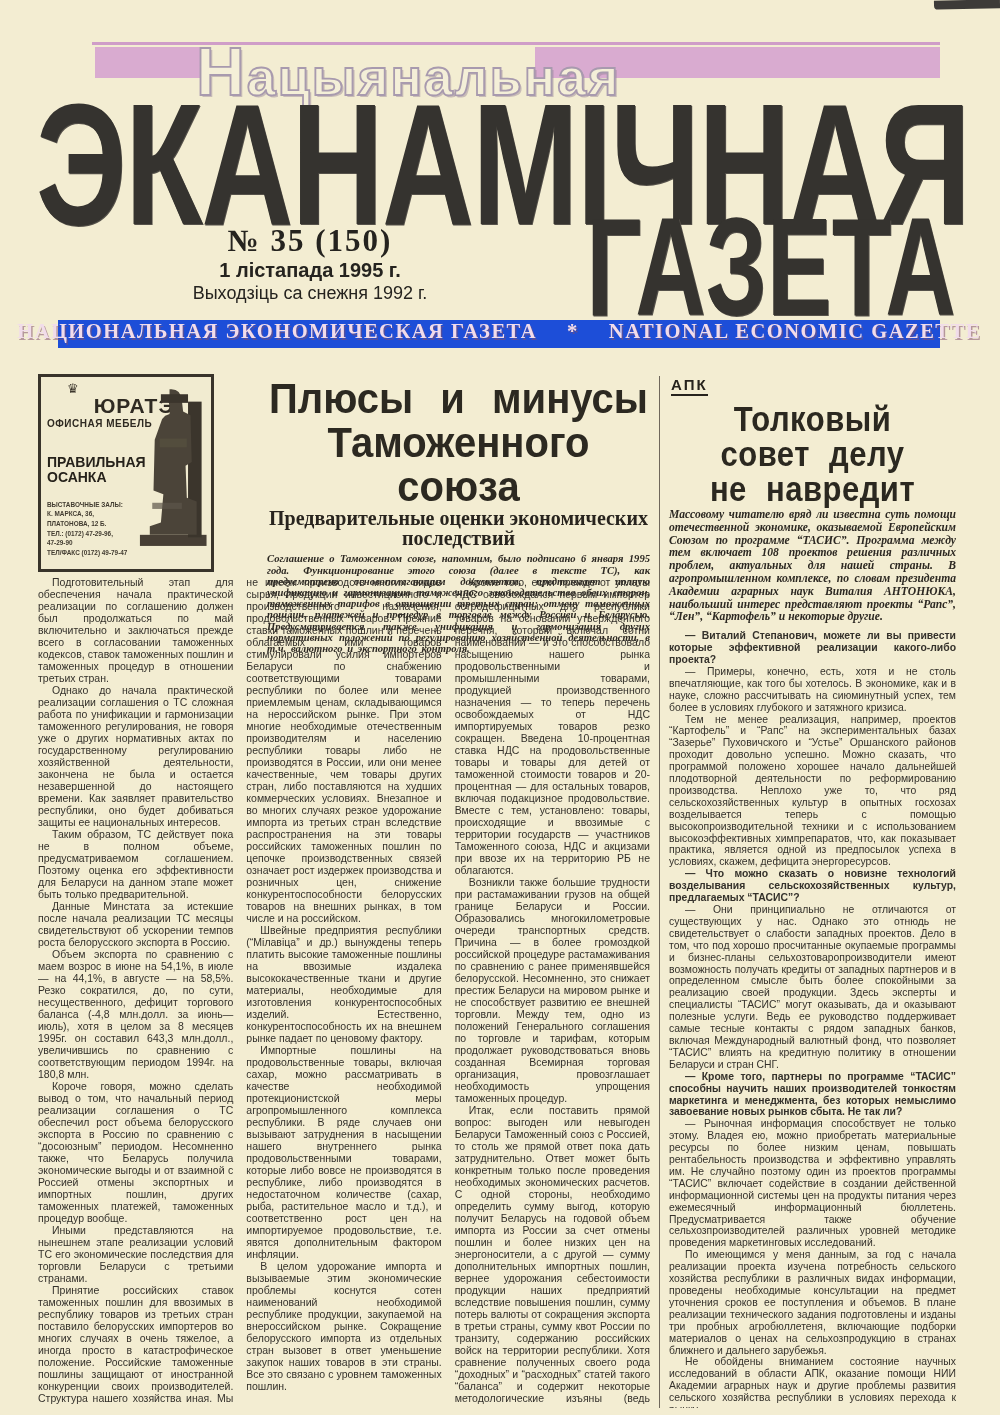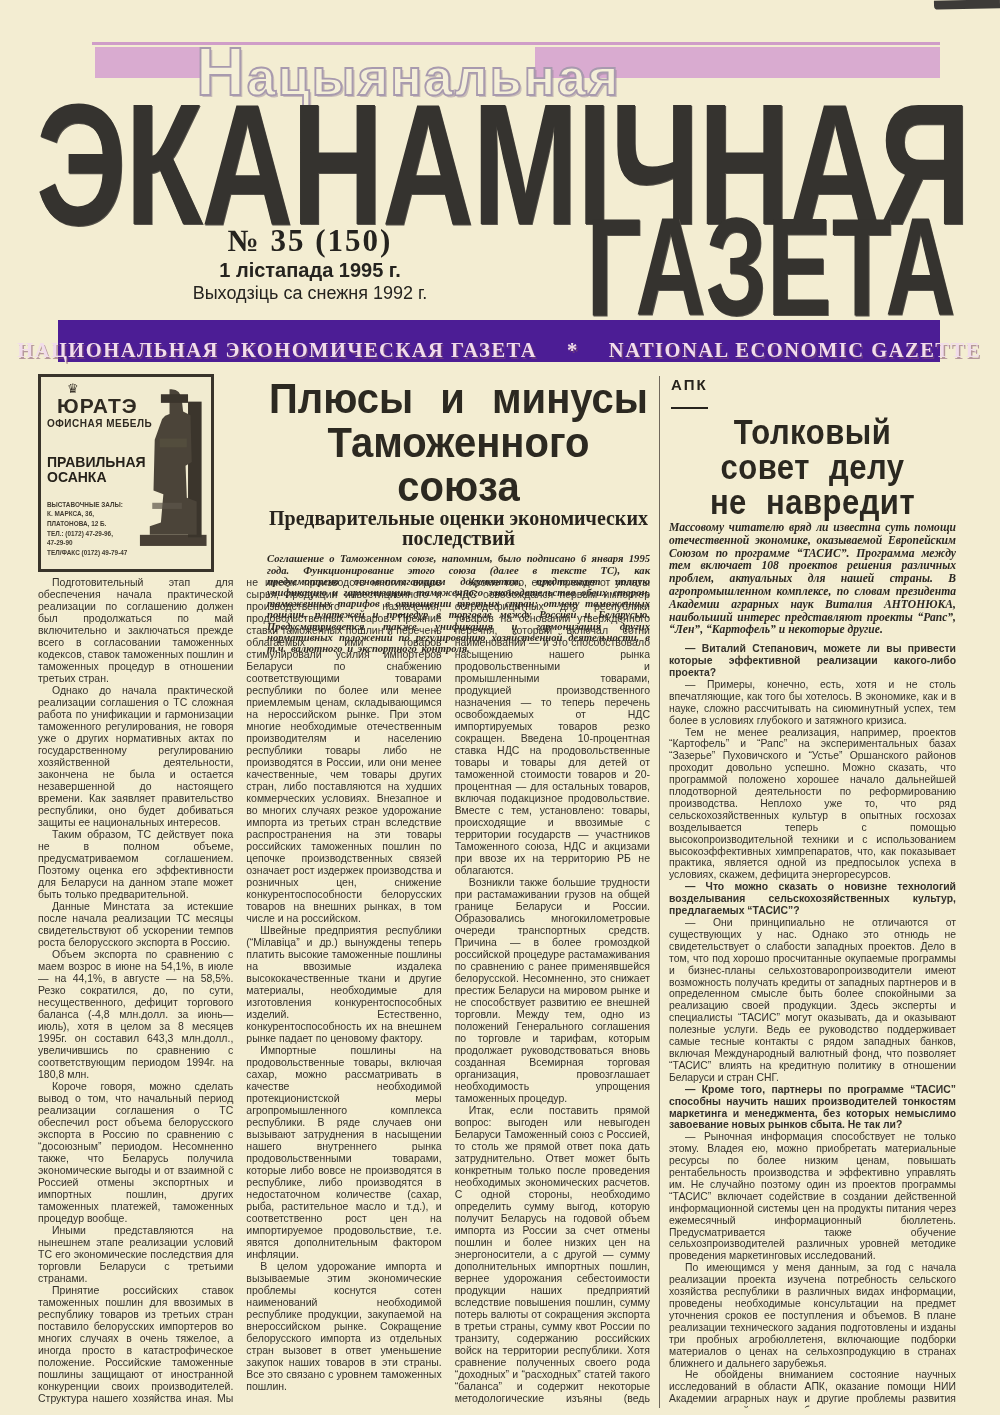--- a/index.html
+++ b/index.html
@@ -34,36 +34,36 @@
     font-weight:bold;font-size:125px;line-height:1;color:#35332f;
     transform:scale(0.78,1.12);transform-origin:right top;letter-spacing:0px;
     text-shadow:1px 1px 0 #55514a;
   }
   .issue-block{position:absolute;left:140px;top:224px;width:340px;text-align:center;color:#25231f;}
   .issue-no{font-family:"Liberation Serif",serif;font-weight:bold;font-size:31px;line-height:1.1;letter-spacing:2px;}
   .issue-date{font-weight:bold;font-size:20px;line-height:1.2;}
   .issue-since{font-weight:normal;font-size:18px;line-height:1.25;}
   .issue-price{font-family:"Liberation Serif",serif;font-weight:bold;font-size:16.5px;line-height:1.35;}
   .banner{
-    position:absolute;left:58px;top:320px;width:882px;height:42px;background:#4c1d95;
-    display:flex;align-items:flex-end;justify-content:center;
+    position:absolute;left:58px;top:320px;width:882px;height:28px;background:#1d4ed8;
+    display:flex;align-items:flex-start;justify-content:center;
     font-family:"Liberation Serif",serif;font-weight:bold;font-size:20.5px;letter-spacing:1.5px;
     color:#f1dcea;text-shadow:1.5px 1.5px 0 rgba(130,80,110,.55);white-space:nowrap;
   }
   .banner .star{margin:0 30px;}
   
   .content{position:absolute;left:38px;top:374px;width:918px;height:1034px;display:flex;}
   .main-zone{width:612px;flex:none;}
   .vrule{width:1px;background:#6f675b;margin:2px 7px 0 9px;flex:none;}
   .side-zone{flex:1;min-width:0;padding-left:2px;overflow:hidden;}
   
   .top-row{display:flex;height:198px;margin-bottom:4px;}
   .ad-box{width:170px;flex:none;border:3px solid #39342b;margin-right:9px;position:relative;background:#f1ebd0;overflow:hidden;}
   .crown{font-size:13px;line-height:1;color:#3c362c;margin:5px 0 0 26px;}
-  .ad-brand{font-weight:bold;font-size:21px;letter-spacing:1px;color:#2f2a22;margin-left:16px;line-height:1;}
+  .ad-brand{font-weight:bold;font-size:21px;letter-spacing:1px;color:#2f2a22;margin-left:16px;line-height:1;text-align:center;}
   .ad-sub{font-weight:bold;font-size:10px;letter-spacing:.5px;margin:2px 0 0 6px;color:#2f2a22;}
   .ad-slogan{font-weight:bold;font-size:14px;line-height:1.1;margin:26px 0 0 6px;color:#26221b;}
   .ad-details{margin:14px 0 0 6px;font-weight:bold;font-size:6.4px;line-height:1.5;color:#413b30;width:86px;}
   .statue{position:absolute;right:2px;top:6px;}
   .headline-block{flex:1;min-width:0;padding-top:2px;margin-left:44px;}
   .main-headline{
     margin:0;text-align:center;font-weight:bold;font-size:40px;line-height:1.02;
     color:#2c2921;word-spacing:16px;letter-spacing:0px;
     transform:scaleY(1.08);transform-origin:center top;
   }
@@ -78,21 +78,21 @@
   
   .body-cols{
     height:832px;overflow:hidden;
     column-count:3;column-gap:13px;column-fill:auto;
     font-size:10.5px;line-height:12px;text-align:justify;color:#34312b;
   }
   .body-cols p{margin:0;text-indent:14px;}
   
   .kicker{
     display:inline-block;font-weight:bold;font-size:15px;letter-spacing:2px;color:#26231d;
-    border-bottom:2px solid #26231d;padding-bottom:14px;margin:2px 0 6px 2px;
+    border-bottom:2px solid #26231d;padding-bottom:1px;margin:2px 0 6px 2px;
   }
   .side-headline{
     margin:0 0 10px;font-weight:bold;font-size:31px;line-height:1.0;text-align:center;
     color:#2b2820;word-spacing:10px;letter-spacing:.5px;
     transform:scaleY(1.12);transform-origin:center top;
   }
   .side-lead{
     margin:14px 0 6px;font-family:"Liberation Serif",serif;font-weight:bold;font-style:italic;
     font-size:11.6px;line-height:12.8px;text-align:justify;color:#2c2822;
   }

